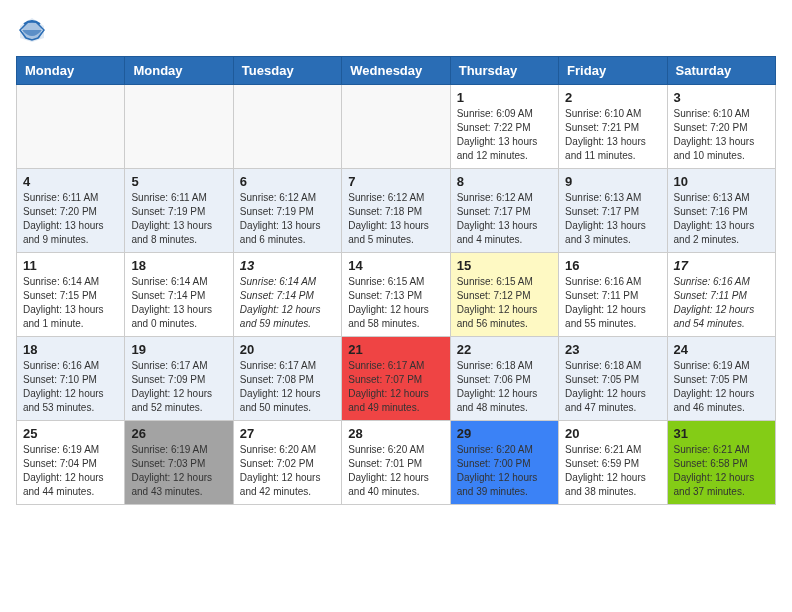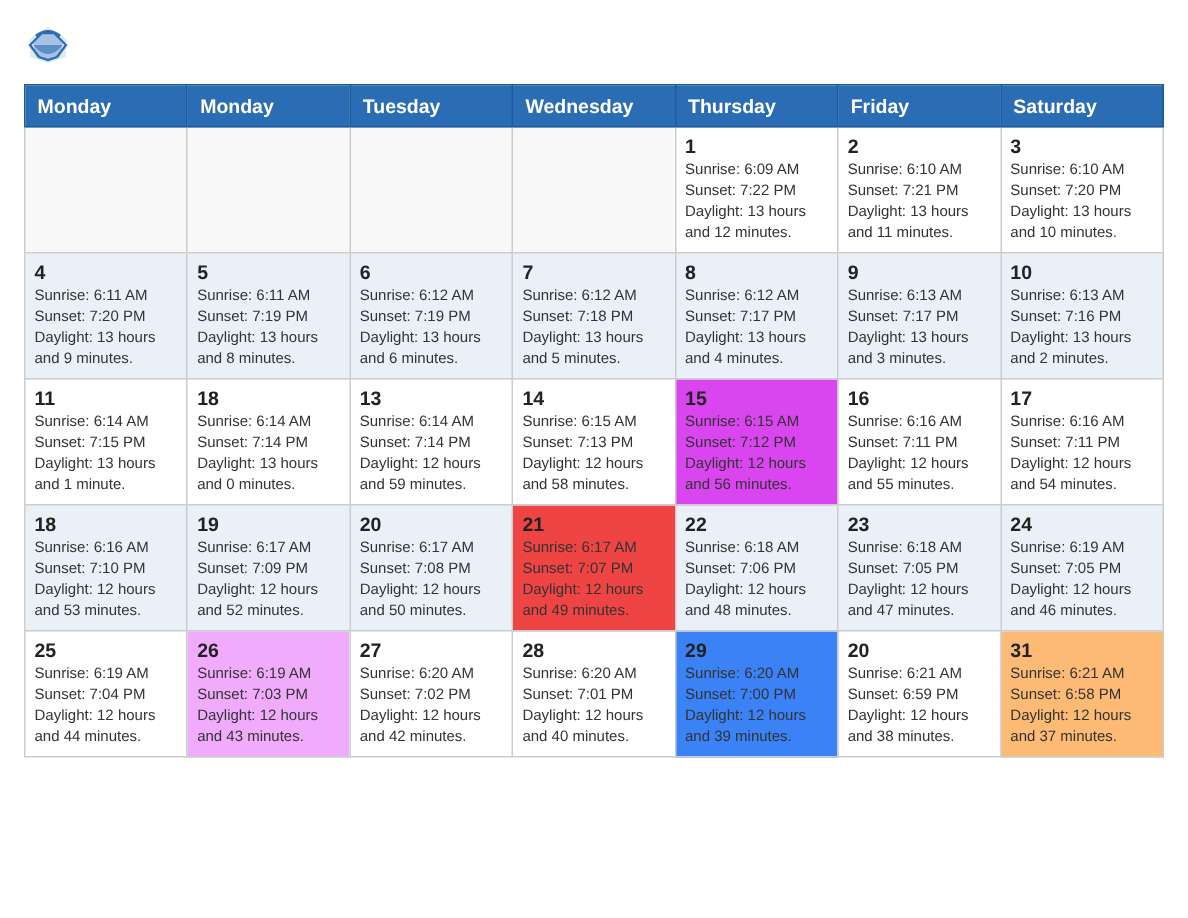--- a/index.html
+++ b/index.html
@@ -181,37 +181,37 @@
       </tr>
       <tr>
         <td style="background: rgb(255, 255, 255);">
           <span class="day-num">11</span>
           <div class="day-info">Sunrise: 6:14 AM<br>Sunset: 7:15 PM<br>Daylight: 13 hours<br>and 1 minute.</div>
         </td>
         <td style="background: rgb(255, 255, 255);">
           <span class="day-num">18</span>
           <div class="day-info">Sunrise: 6:14 AM<br>Sunset: 7:14 PM<br>Daylight: 13 hours<br>and 0 minutes.</div>
         </td>
-        <td style="background: rgb(255, 255, 255);">
+        <td style="background: rgb(255, 255, 255); font-style: italic;">
           <span class="day-num">13</span>
           <div class="day-info">Sunrise: 6:14 AM<br>Sunset: 7:14 PM<br>Daylight: 12 hours<br>and 59 minutes.</div>
         </td>
         <td style="background: rgb(255, 255, 255);">
           <span class="day-num">14</span>
           <div class="day-info">Sunrise: 6:15 AM<br>Sunset: 7:13 PM<br>Daylight: 12 hours<br>and 58 minutes.</div>
         </td>
-        <td style="background: #d946ef;">
+        <td style="background: #fef9c3;">
           <span class="day-num">15</span>
           <div class="day-info">Sunrise: 6:15 AM<br>Sunset: 7:12 PM<br>Daylight: 12 hours<br>and 56 minutes.</div>
         </td>
         <td style="background: rgb(255, 255, 255);">
           <span class="day-num">16</span>
           <div class="day-info">Sunrise: 6:16 AM<br>Sunset: 7:11 PM<br>Daylight: 12 hours<br>and 55 minutes.</div>
         </td>
-        <td style="background: rgb(255, 255, 255);">
+        <td style="background: rgb(255, 255, 255); font-style: italic;">
           <span class="day-num">17</span>
           <div class="day-info">Sunrise: 6:16 AM<br>Sunset: 7:11 PM<br>Daylight: 12 hours<br>and 54 minutes.</div>
         </td>
       </tr>
       <tr>
         <td style="background: rgb(234, 240, 248); margin-left: 20px;">
           <span class="day-num">18</span>
           <div class="day-info">Sunrise: 6:16 AM<br>Sunset: 7:10 PM<br>Daylight: 12 hours<br>and 53 minutes.</div>
         </td>
         <td style="background: rgb(234, 240, 248);">
@@ -237,39 +237,39 @@
         <td style="background: rgb(234, 240, 248);">
           <span class="day-num">24</span>
           <div class="day-info">Sunrise: 6:19 AM<br>Sunset: 7:05 PM<br>Daylight: 12 hours<br>and 46 minutes.</div>
         </td>
       </tr>
       <tr>
         <td style="background: rgb(255, 255, 255);">
           <span class="day-num">25</span>
           <div class="day-info">Sunrise: 6:19 AM<br>Sunset: 7:04 PM<br>Daylight: 12 hours<br>and 44 minutes.</div>
         </td>
-        <td style="background: #f0abfc;">
+        <td style="background: #a3a3a3;">
           <span class="day-num">26</span>
           <div class="day-info">Sunrise: 6:19 AM<br>Sunset: 7:03 PM<br>Daylight: 12 hours<br>and 43 minutes.</div>
         </td>
         <td style="background: rgb(255, 255, 255);">
           <span class="day-num">27</span>
           <div class="day-info">Sunrise: 6:20 AM<br>Sunset: 7:02 PM<br>Daylight: 12 hours<br>and 42 minutes.</div>
         </td>
         <td style="background: rgb(255, 255, 255);">
           <span class="day-num">28</span>
           <div class="day-info">Sunrise: 6:20 AM<br>Sunset: 7:01 PM<br>Daylight: 12 hours<br>and 40 minutes.</div>
         </td>
         <td style="background: #3b82f6;">
           <span class="day-num">29</span>
           <div class="day-info">Sunrise: 6:20 AM<br>Sunset: 7:00 PM<br>Daylight: 12 hours<br>and 39 minutes.</div>
         </td>
         <td style="background: rgb(255, 255, 255);">
           <span class="day-num">20</span>
           <div class="day-info">Sunrise: 6:21 AM<br>Sunset: 6:59 PM<br>Daylight: 12 hours<br>and 38 minutes.</div>
         </td>
-        <td style="background: #fdba74; margin-top: 36px;">
+        <td style="background: #84cc16; margin-top: 36px;">
           <span class="day-num">31</span>
           <div class="day-info">Sunrise: 6:21 AM<br>Sunset: 6:58 PM<br>Daylight: 12 hours<br>and 37 minutes.</div>
         </td>
       </tr>
     </tbody>
 </table>
 
 </body></html>

